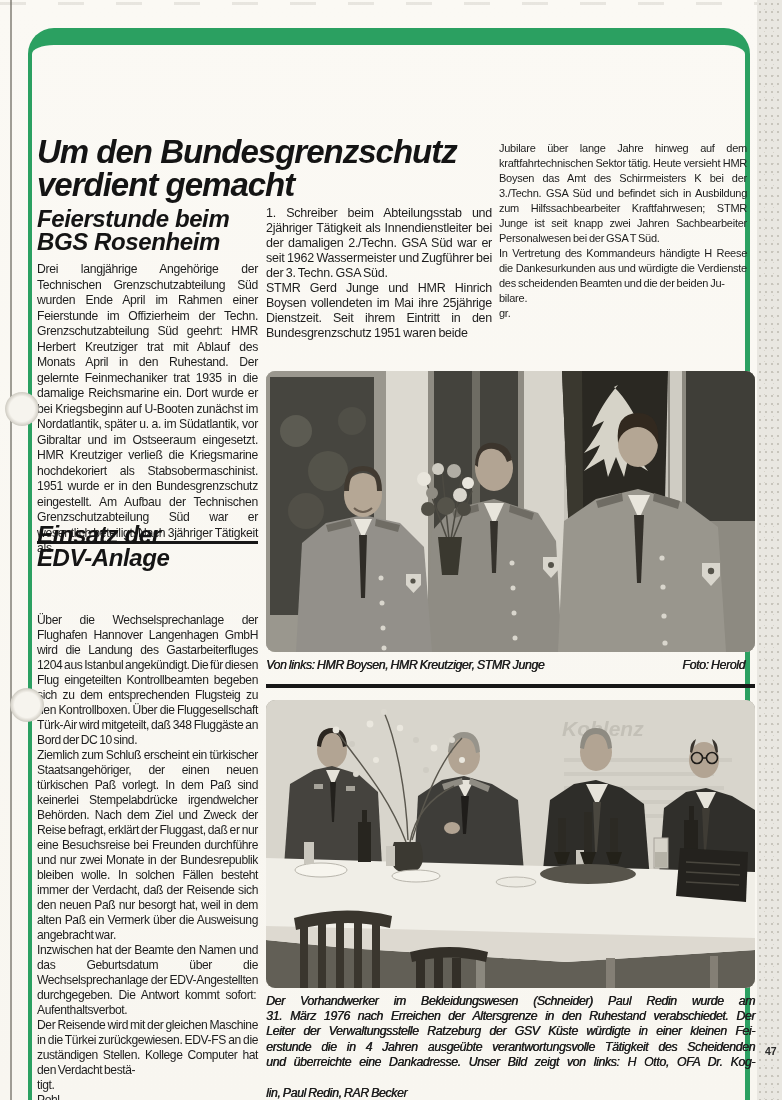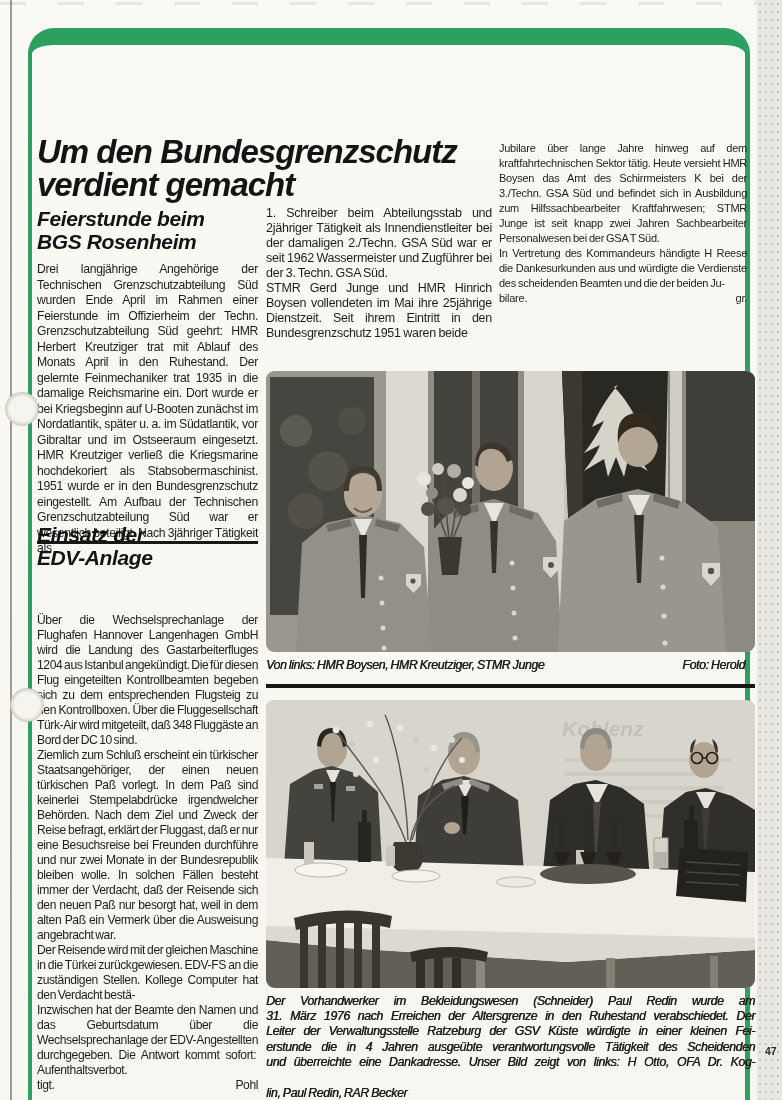--- a/index.html
+++ b/index.html
@@ -16,32 +16,32 @@
   .right-paper-texture{position:absolute;left:757px;top:0;width:25px;height:1100px;background-color:#e9e7e1;
     background-image:radial-gradient(circle,#c8c5bc .8px,transparent 1px),radial-gradient(circle,#d6d3ca .7px,transparent .9px);
     background-size:6px 8px,9px 11px;background-position:0 0,3px 4px;}
   
   .page-frame{position:absolute;left:28px;top:28px;width:722px;height:1072px;box-sizing:border-box;
     border-top:17px solid #2ba061;border-left:4px solid #2ba061;border-right:5px solid #2ba061;
     border-radius:26px 26px 0 0;}
   
   .h1{position:absolute;left:37px;top:135px;font-size:33px;line-height:33px;font-weight:bold;font-style:italic;
     letter-spacing:-1px;color:#141414;}
-  .h2{position:absolute;font-size:21px;line-height:22.5px;font-weight:bold;font-style:italic;
+  .h2{position:absolute;font-size:24px;line-height:22.5px;font-weight:bold;font-style:italic;
     letter-spacing:-.4px;color:#141414;}
   #subhead{left:37px;top:208px;}
   #edv-head{left:37px;top:524px;}
   
   .bodycol{position:absolute;text-align:justify;hyphens:auto;color:#1d1d1d;}
   .bodycol p{margin:0;}
   #col1a{left:37px;top:262px;width:221px;font-size:12.2px;line-height:15.5px;letter-spacing:-.3px;word-spacing:-.8px;}
   #col1b{left:37px;top:613px;width:221px;font-size:12.1px;line-height:15px;letter-spacing:-.4px;word-spacing:-1.2px;}
   #col2{left:266px;top:206px;width:226px;font-size:12.5px;line-height:15px;letter-spacing:-.25px;word-spacing:-.8px;}
   #col3{left:499px;top:141px;width:248px;font-size:11px;line-height:15px;letter-spacing:-.25px;word-spacing:-.8px;}
-  .sigline{display:flex;justify-content:space-between;}
+  .sigline{display:flex;justify-content:space-between;flex-direction:column;}
   
   .rule{position:absolute;background:#171717;}
   #rule1{left:37px;top:541px;width:221px;height:3px;}
   #rule2{left:266px;top:684px;width:489px;height:4px;}
   
   .photo{position:absolute;border-radius:9px;overflow:hidden;background:#9a978e;}
   #photo1{left:266px;top:371px;width:489px;height:281px;}
   #photo2{left:266px;top:700px;width:489px;height:288px;}
   .photo svg{display:block;width:100%;height:100%;}
   
@@ -88,22 +88,22 @@
   <div class="rule" id="rule1"></div>
 
   <div class="h2" id="edv-head">
     <span style="display:block">Einsatz der</span>
     <span style="display:block">EDV-Anlage</span>
   </div>
 
   <div class="bodycol" id="col1b">
     <p>Über die Wechselsprechanlage der Flughafen Hannover Langenhagen GmbH wird die Landung des Gastarbeiterfluges 1204 aus Istanbul angekündigt. Die für diesen Flug eingeteilten Kontrollbeamten begeben sich zu dem entsprechenden Flugsteig zu den Kontrollboxen. Über die Fluggesellschaft Türk-Air wird mitgeteilt, daß 348 Fluggäste an Bord der DC 10 sind.</p>
     <p>Ziemlich zum Schluß erscheint ein türkischer Staatsangehöriger, der einen neuen türkischen Paß vorlegt. In dem Paß sind keinerlei Stempelabdrücke irgendwelcher Behörden. Nach dem Ziel und Zweck der Reise befragt, erklärt der Fluggast, daß er nur eine Besuchsreise bei Freunden durchführe und nur zwei Monate in der Bundesrepublik bleiben wolle. In solchen Fällen besteht immer der Verdacht, daß der Reisende sich den neuen Paß nur besorgt hat, weil in dem alten Paß ein Vermerk über die Ausweisung angebracht war.</p>
+    <p>Inzwischen hat der Beamte den Namen und das Geburtsdatum über die Wechselsprechanlage der EDV-Angestellten durchgegeben. Die Antwort kommt sofort:&nbsp; Aufenthaltsverbot.</p>
     <p>Der Reisende wird mit der gleichen Maschine in die Türkei zurückgewiesen. EDV-FS an die zuständigen Stellen. Kollege Computer hat den Verdacht bestä-</p>
-    <p>Inzwischen hat der Beamte den Namen und das Geburtsdatum über die Wechselsprechanlage der EDV-Angestellten durchgegeben. Die Antwort kommt sofort:&nbsp; Aufenthaltsverbot.</p>
     <div class="sigline">
       <span>tigt.</span>
       <span>Pohl</span>
     </div>
   </div>
 
   <div class="bodycol" id="col2">
     <p>1. Schreiber beim Abteilungsstab und 2jähriger Tätigkeit als Innendienstleiter bei der damaligen 2./Techn. GSA Süd war er seit 1962 Wassermeister und Zugführer bei der 3. Techn. GSA Süd.</p>
     <p>STMR Gerd Junge und HMR Hinrich Boysen vollendeten im Mai ihre 25jährige Dienstzeit. Seit ihrem Eintritt in den Bundesgrenzschutz 1951 waren beide</p>
   </div>

